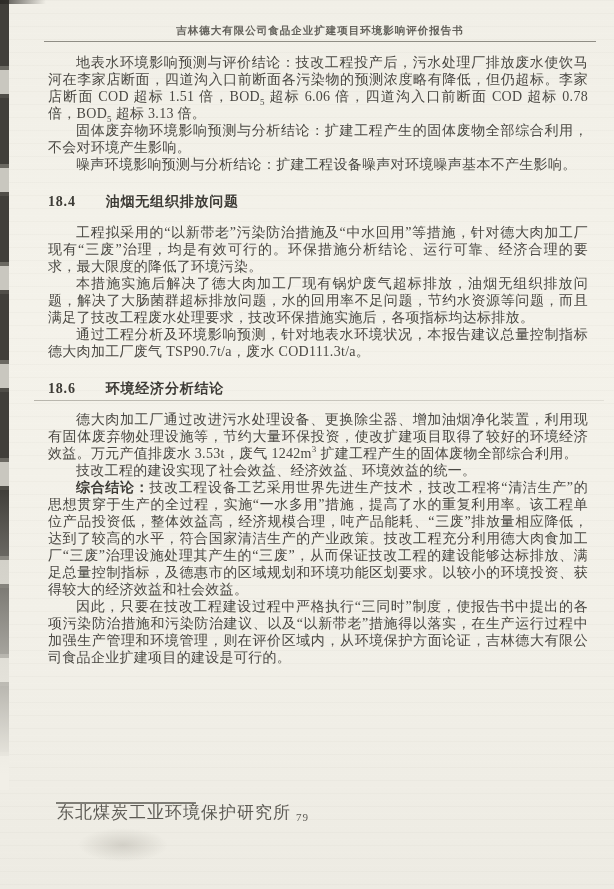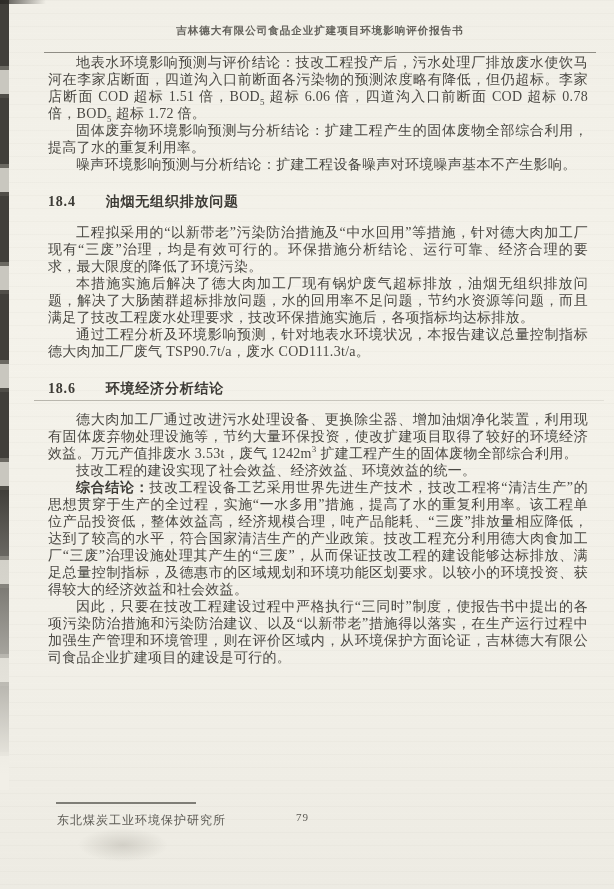--- a/index.html
+++ b/index.html
@@ -39,21 +39,21 @@
   .blot{
     position:absolute;left:78px;top:828px;width:90px;height:34px;border-radius:50%;
     background:radial-gradient(closest-side,rgba(140,136,126,.28),rgba(140,136,126,0));
     pointer-events:none;
   }
 
   .page-header{
     position:absolute;left:44px;right:18px;top:24px;
     text-align:center;
     border-bottom:1px solid #8f8d85;
-    padding-bottom:14px;
+    padding-bottom:3px;
   }
   .header-title{
     font-size:10.5px;letter-spacing:1px;color:#63615b;font-weight:bold;
   }
 
   .doc-body{
     position:absolute;left:48px;right:26px;top:54px;
     font-size:14px;line-height:17px;letter-spacing:0.3px;
     text-align:justify;
   }
@@ -72,43 +72,43 @@
   }
   
   .doc-body > :nth-child(12){}
 
   .page-footer{position:absolute;left:0;right:0;top:798px;height:40px;}
   .footer-rule{
     position:absolute;left:56px;top:4px;width:140px;height:2px;
     background:#5a5852;opacity:.75;
   }
   .footer-institute{
-    position:absolute;left:57px;top:14px;
-    font-size:12px;letter-spacing:1px;color:#5c5a54;
+    position:absolute;left:57px;top:3px;
+    font-size:17px;letter-spacing:1px;color:#5c5a54;
   }
   .footer-pagenum{
     position:absolute;left:296px;top:13px;
     font-size:11px;color:#5c5a54;letter-spacing:1px;
   }
 </style>
 </head>
 <body>
 
 <div class="scan-page">
   <div class="scan-edge"></div>
   <div class="corner-smudge"></div>
   <div class="blot"></div>
 
   <div class="page-header">
     <div class="header-title">吉林德大有限公司食品企业扩建项目环境影响评价报告书</div>
   </div>
 
   <div class="doc-body">
-      <p class="doc-p"><span>地表水环境影响预测与评价结论：技改工程投产后，污水处理厂排放废水使饮马河在李家店断面，四道沟入口前断面各污染物的预测浓度略有降低，但仍超标。李家店断面 COD 超标 1.51 倍，BOD</span><sub>5</sub><span> 超标 6.06 倍，四道沟入口前断面 COD 超标 0.78 倍，BOD</span><sub>5</sub><span> 超标 1.72 倍。</span></p>
-      <p class="doc-p"><span>固体废弃物环境影响预测与分析结论：扩建工程产生的固体废物全部综合利用，提高了水的重复利用率。</span></p>
+      <p class="doc-p"><span>地表水环境影响预测与评价结论：技改工程投产后，污水处理厂排放废水使饮马河在李家店断面，四道沟入口前断面各污染物的预测浓度略有降低，但仍超标。李家店断面 COD 超标 1.51 倍，BOD</span><sub>5</sub><span> 超标 6.06 倍，四道沟入口前断面 COD 超标 0.78 倍，BOD</span><sub>5</sub><span> 超标 3.13 倍。</span></p>
+      <p class="doc-p"><span>固体废弃物环境影响预测与分析结论：扩建工程产生的固体废物全部综合利用，不会对环境产生影响。</span></p>
       <p class="doc-p"><span>噪声环境影响预测与分析结论：扩建工程设备噪声对环境噪声基本不产生影响。</span></p>
       <h2 class="doc-h2"><span class="h-num">18.4</span><span>油烟无组织排放问题</span></h2>
       <p class="doc-p"><span>工程拟采用的“以新带老”污染防治措施及“中水回用”等措施，针对德大肉加工厂现有“三废”治理，均是有效可行的。环保措施分析结论、运行可靠、经济合理的要求，最大限度的降低了环境污染。</span></p>
       <p class="doc-p"><span>本措施实施后解决了德大肉加工厂现有锅炉废气超标排放，油烟无组织排放问题，解决了大肠菌群超标排放问题，水的回用率不足问题，节约水资源等问题，而且满足了技改工程废水处理要求，技改环保措施实施后，各项指标均达标排放。</span></p>
       <p class="doc-p"><span>通过工程分析及环境影响预测，针对地表水环境状况，本报告建议总量控制指标德大肉加工厂废气 TSP90.7t/a，废水 COD111.3t/a。</span></p>
       <h2 class="doc-h2 underlined"><span class="h-num">18.6</span><span>环境经济分析结论</span></h2>
       <p class="doc-p"><span>德大肉加工厂通过改进污水处理设备、更换除尘器、增加油烟净化装置，利用现有固体废弃物处理设施等，节约大量环保投资，使改扩建项目取得了较好的环境经济效益。万元产值排废水 3.53t，废气 1242m</span><sup>3</sup><span> 扩建工程产生的固体废物全部综合利用。</span></p>
       <p class="doc-p"><span>技改工程的建设实现了社会效益、经济效益、环境效益的统一。</span></p>
       <p class="doc-p"><span class="seg-bold">综合结论：</span><span>技改工程设备工艺采用世界先进生产技术，技改工程将“清洁生产”的思想贯穿于生产的全过程，实施“一水多用”措施，提高了水的重复利用率。该工程单位产品投资低，整体效益高，经济规模合理，吨产品能耗、“三废”排放量相应降低，达到了较高的水平，符合国家清洁生产的产业政策。技改工程充分利用德大肉食加工厂“三废”治理设施处理其产生的“三废”，从而保证技改工程的建设能够达标排放、满足总量控制指标，及德惠市的区域规划和环境功能区划要求。以较小的环境投资、获得较大的经济效益和社会效益。</span></p>
       <p class="doc-p"><span>因此，只要在技改工程建设过程中严格执行“三同时”制度，使报告书中提出的各项污染防治措施和污染防治建议、以及“以新带老”措施得以落实，在生产运行过程中加强生产管理和环境管理，则在评价区域内，从环境保护方面论证，吉林德大有限公司食品企业扩建项目的建设是可行的。</span></p>

